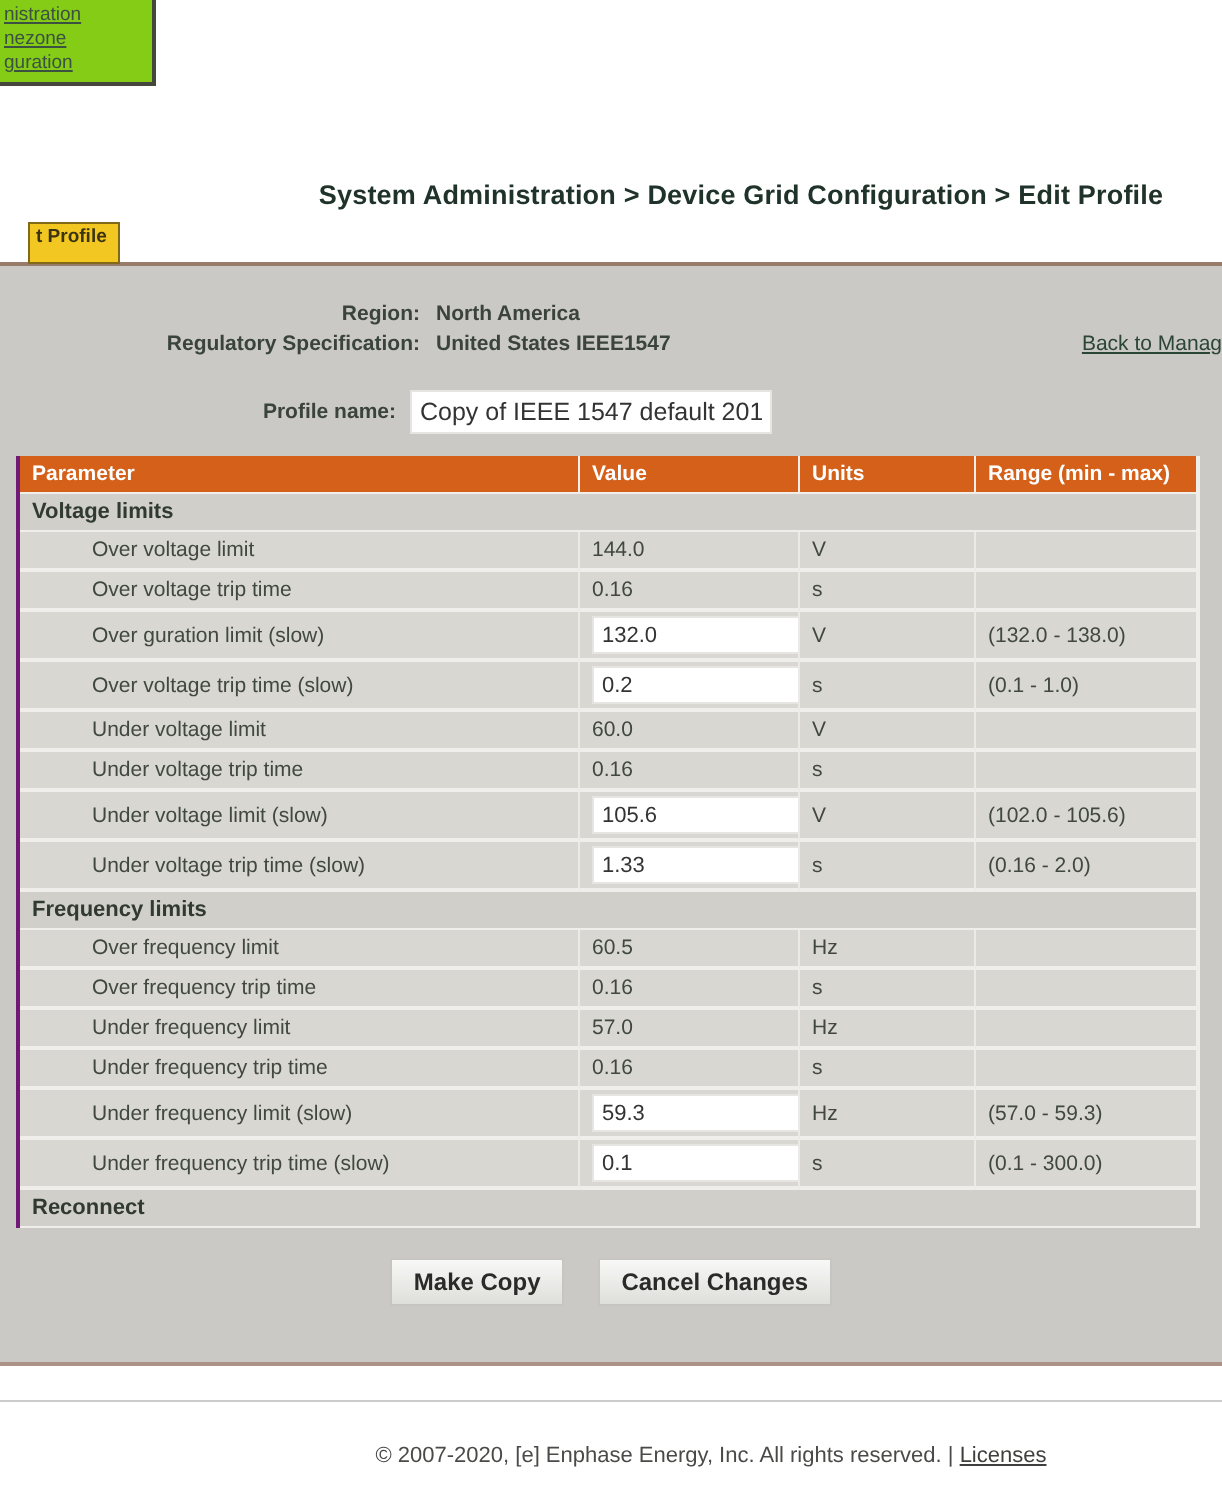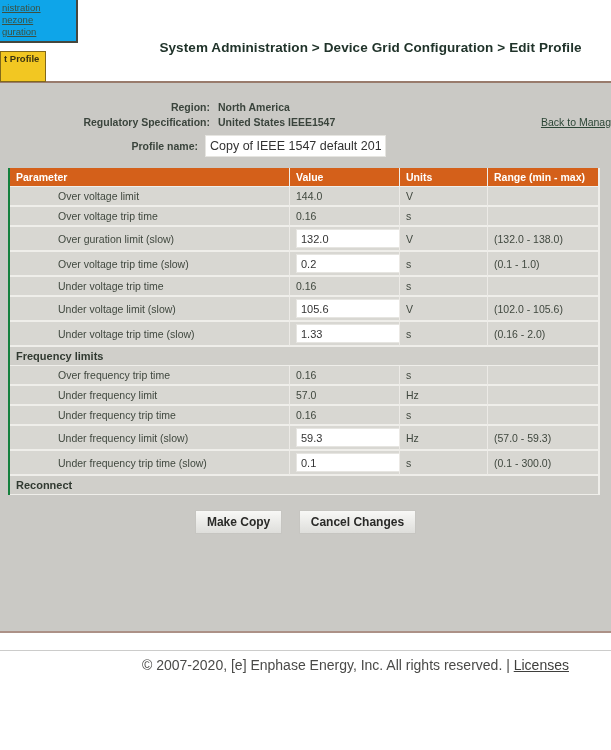--- a/index.html
+++ b/index.html
@@ -1,84 +1,84 @@
 <!DOCTYPE html>
 <html><head>
 <meta charset="utf-8">
 <style>
   * { margin:0; padding:0; box-sizing:border-box; }
   html,body { width:611px; height:750px; background:#ffffff; overflow:hidden;
     font-family:"Liberation Sans", sans-serif; }
 
   
   .popup { position:absolute; top:0; left:0; width:78px; height:43px;
-    background:#0ea5e9; border:2px solid #45473e; border-top:none; border-left:none;
+    background:#84cc16; border:2px solid #45473e; border-top:none; border-left:none;
     padding:2px 3px 2px 2px; }
   .popup a { display:block; font-size:9.5px; line-height:12px; color:#3c5142;
     text-decoration:underline; white-space:nowrap; }
 
   
-  .title { padding-top:40px; padding-left:130px; text-align:center;
+  .title { padding-top:90px; padding-left:130px; text-align:center;
     font-size:13.5px; font-weight:bold; color:#20332a; letter-spacing:.1px; }
 
   
   .tabbar { position:relative; margin-top:13px; height:15px;
     border-bottom:2px solid #997b6c; }
-  .tab { position:absolute; left:0; bottom:-1px; background:#f2c722;
+  .tab { position:absolute; left:14px; bottom:-1px; background:#f2c722;
     border:1px solid #82691a; font-size:9.5px; font-weight:bold; color:#3c3410;
-    padding:1px 6px 16px 3px; line-height:12px; }
+    padding:1px 6px 6px 3px; line-height:12px; }
 
   
   .panel { position:relative; height:550px; background:#cac9c5;
     border-bottom:2px solid #ac9187; padding-top:18px; }
 
   .info-grid { display:grid; grid-template-columns:210px auto; column-gap:8px;
     row-gap:3px; font-size:10.5px; font-weight:bold; color:#3a443c; }
   .info-grid .lbl { text-align:right; }
   .back-link { position:absolute; top:33px; right:0; font-size:10.5px;
     font-weight:normal; color:#2c4636; text-decoration:underline; white-space:nowrap; }
 
-  .profile-row { margin-top:7px; display:flex; align-items:center; }
+  .profile-row { margin-top:17px; display:flex; align-items:center; }
   .profile-row .lbl { width:205px; text-align:right; font-size:10.5px;
     font-weight:bold; color:#3a443c; padding-right:7px; }
   .profile-row input { width:181px; height:22px; border:1px solid #e6e5e1;
     background:#ffffff; font-family:"Liberation Sans",sans-serif;
     font-size:12.5px; color:#333; padding:0 4px; }
 
   
   table.params { margin:11px 8px 0 8px; width:592px; border-collapse:separate;
     border-spacing:0; table-layout:fixed;
-    border-left:2px solid #15803d; border-right:2px solid #efeeea; }
+    border-left:2px solid #701a75; border-right:2px solid #efeeea; }
   col.c-param { width:280px; } col.c-value { width:110px; }
   col.c-units { width:88px; }  col.c-range { width:110px; }
   th { background:#d4601a; color:#ffffff; font-size:10.5px; font-weight:bold;
     text-align:left; padding:3px 6px; border-right:1px solid #efeeea;
     border-bottom:1px solid #efeeea; }
   th:last-child { border-right:none; }
   td.section { background:#d0cfca; font-size:11px; font-weight:bold; color:#313a31;
     padding:3px 6px; border-bottom:1px solid #efeeea; }
   tr.row td { background:#d8d7d2; font-size:10.5px; color:#40483f;
     padding:3px 6px; border-right:1px solid #eceae6; border-bottom:2px solid #efeeea;
     overflow:hidden; white-space:nowrap; }
   tr.row td:last-child { border-right:none; }
-  tr.row td.param { padding-left:48px; }
+  tr.row td.param { padding-left:36px; }
   tr.row.has-input td { padding-top:2px; padding-bottom:2px; }
   tr.row input { width:104px; height:19px; border:1px solid #e6e5e1;
     background:#ffffff; font-family:"Liberation Sans",sans-serif;
     font-size:11px; color:#333; padding:0 4px; display:block; }
 
   .btn-row { margin-top:15px; text-align:center; }
   .btn-row button { font-family:"Liberation Sans",sans-serif; font-size:12px;
     font-weight:bold; color:#2a2a28; background:linear-gradient(#f8f8f6,#dededb);
     border:1px solid #c6c5c1; border-radius:1px; padding:4px 11px; margin:0 6px;
     cursor:pointer; }
 
   .footer-hr { margin-top:17px; border-top:1px solid #cccccb; }
-  .footer { margin-top:6px; padding-left:100px; text-align:center;
-    font-size:14px; color:#4a4a48; }
+  .footer { margin-top:21px; padding-left:100px; text-align:center;
+    font-size:11px; color:#4a4a48; }
   .footer a { color:#3f3f3d; text-decoration:underline; }
 </style>
 </head>
 <body>
 
 <div class="popup">
   <a href="#">nistration</a>
   <a href="#">nezone</a>
   <a href="#">guration</a>
 </div>
@@ -112,20 +112,23 @@
     </colgroup>
     <thead>
       <tr>
         <th>Parameter</th>
         <th>Value</th>
         <th>Units</th>
         <th>Range (min - max)</th>
       </tr>
     </thead>
     <tbody id="param-body">
+        <tr>
+          <td class="section" colspan="4">Voltage limits</td>
+        </tr>
         <tr class="row">
           <td class="param">Over voltage limit</td>
           <td>144.0</td>
           <td>V</td>
           <td></td>
         </tr>
         <tr class="row">
           <td class="param">Over voltage trip time</td>
           <td>0.16</td>
           <td>s</td>
@@ -141,20 +144,26 @@
         </tr>
         <tr class="row has-input">
           <td class="param">Over voltage trip time (slow)</td>
           <td>
             <input type="text" value="0.2" style="">
           </td>
           <td>s</td>
           <td>(0.1 - 1.0)</td>
         </tr>
         <tr class="row">
+          <td class="param">Under voltage limit</td>
+          <td>60.0</td>
+          <td>V</td>
+          <td></td>
+        </tr>
+        <tr class="row">
           <td class="param">Under voltage trip time</td>
           <td>0.16</td>
           <td>s</td>
           <td></td>
         </tr>
         <tr class="row has-input">
           <td class="param">Under voltage limit (slow)</td>
           <td>
             <input type="text" value="105.6" style="">
           </td>
@@ -164,20 +173,26 @@
         <tr class="row has-input">
           <td class="param">Under voltage trip time (slow)</td>
           <td>
             <input type="text" value="1.33" style="">
           </td>
           <td>s</td>
           <td>(0.16 - 2.0)</td>
         </tr>
         <tr>
           <td class="section" colspan="4">Frequency limits</td>
+        </tr>
+        <tr class="row">
+          <td class="param">Over frequency limit</td>
+          <td>60.5</td>
+          <td>Hz</td>
+          <td></td>
         </tr>
         <tr class="row">
           <td class="param">Over frequency trip time</td>
           <td>0.16</td>
           <td>s</td>
           <td></td>
         </tr>
         <tr class="row">
           <td class="param">Under frequency limit</td>
           <td>57.0</td>

